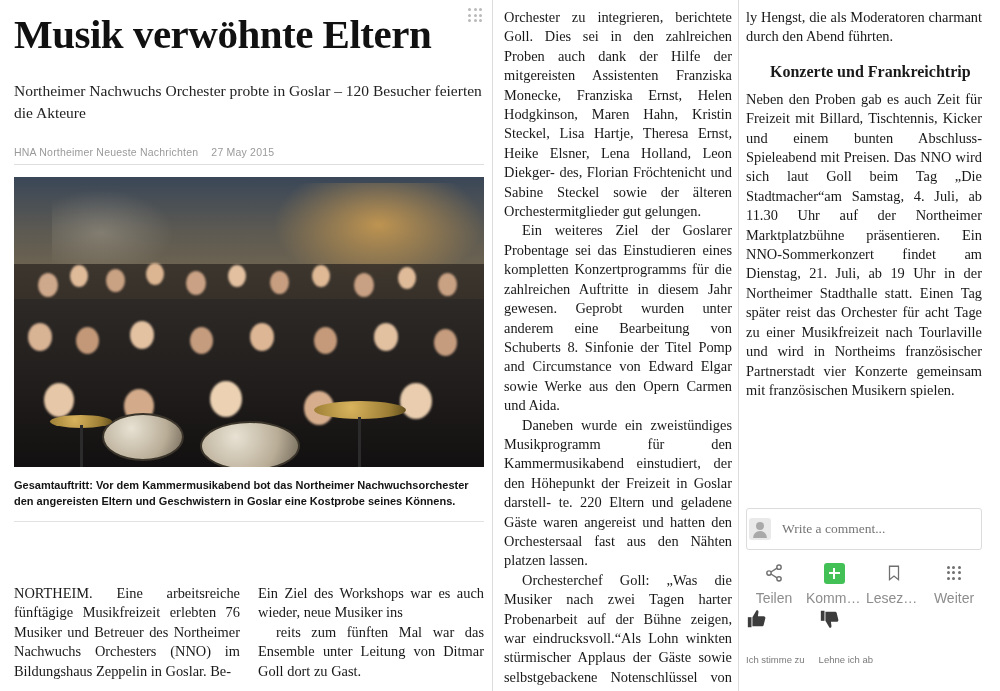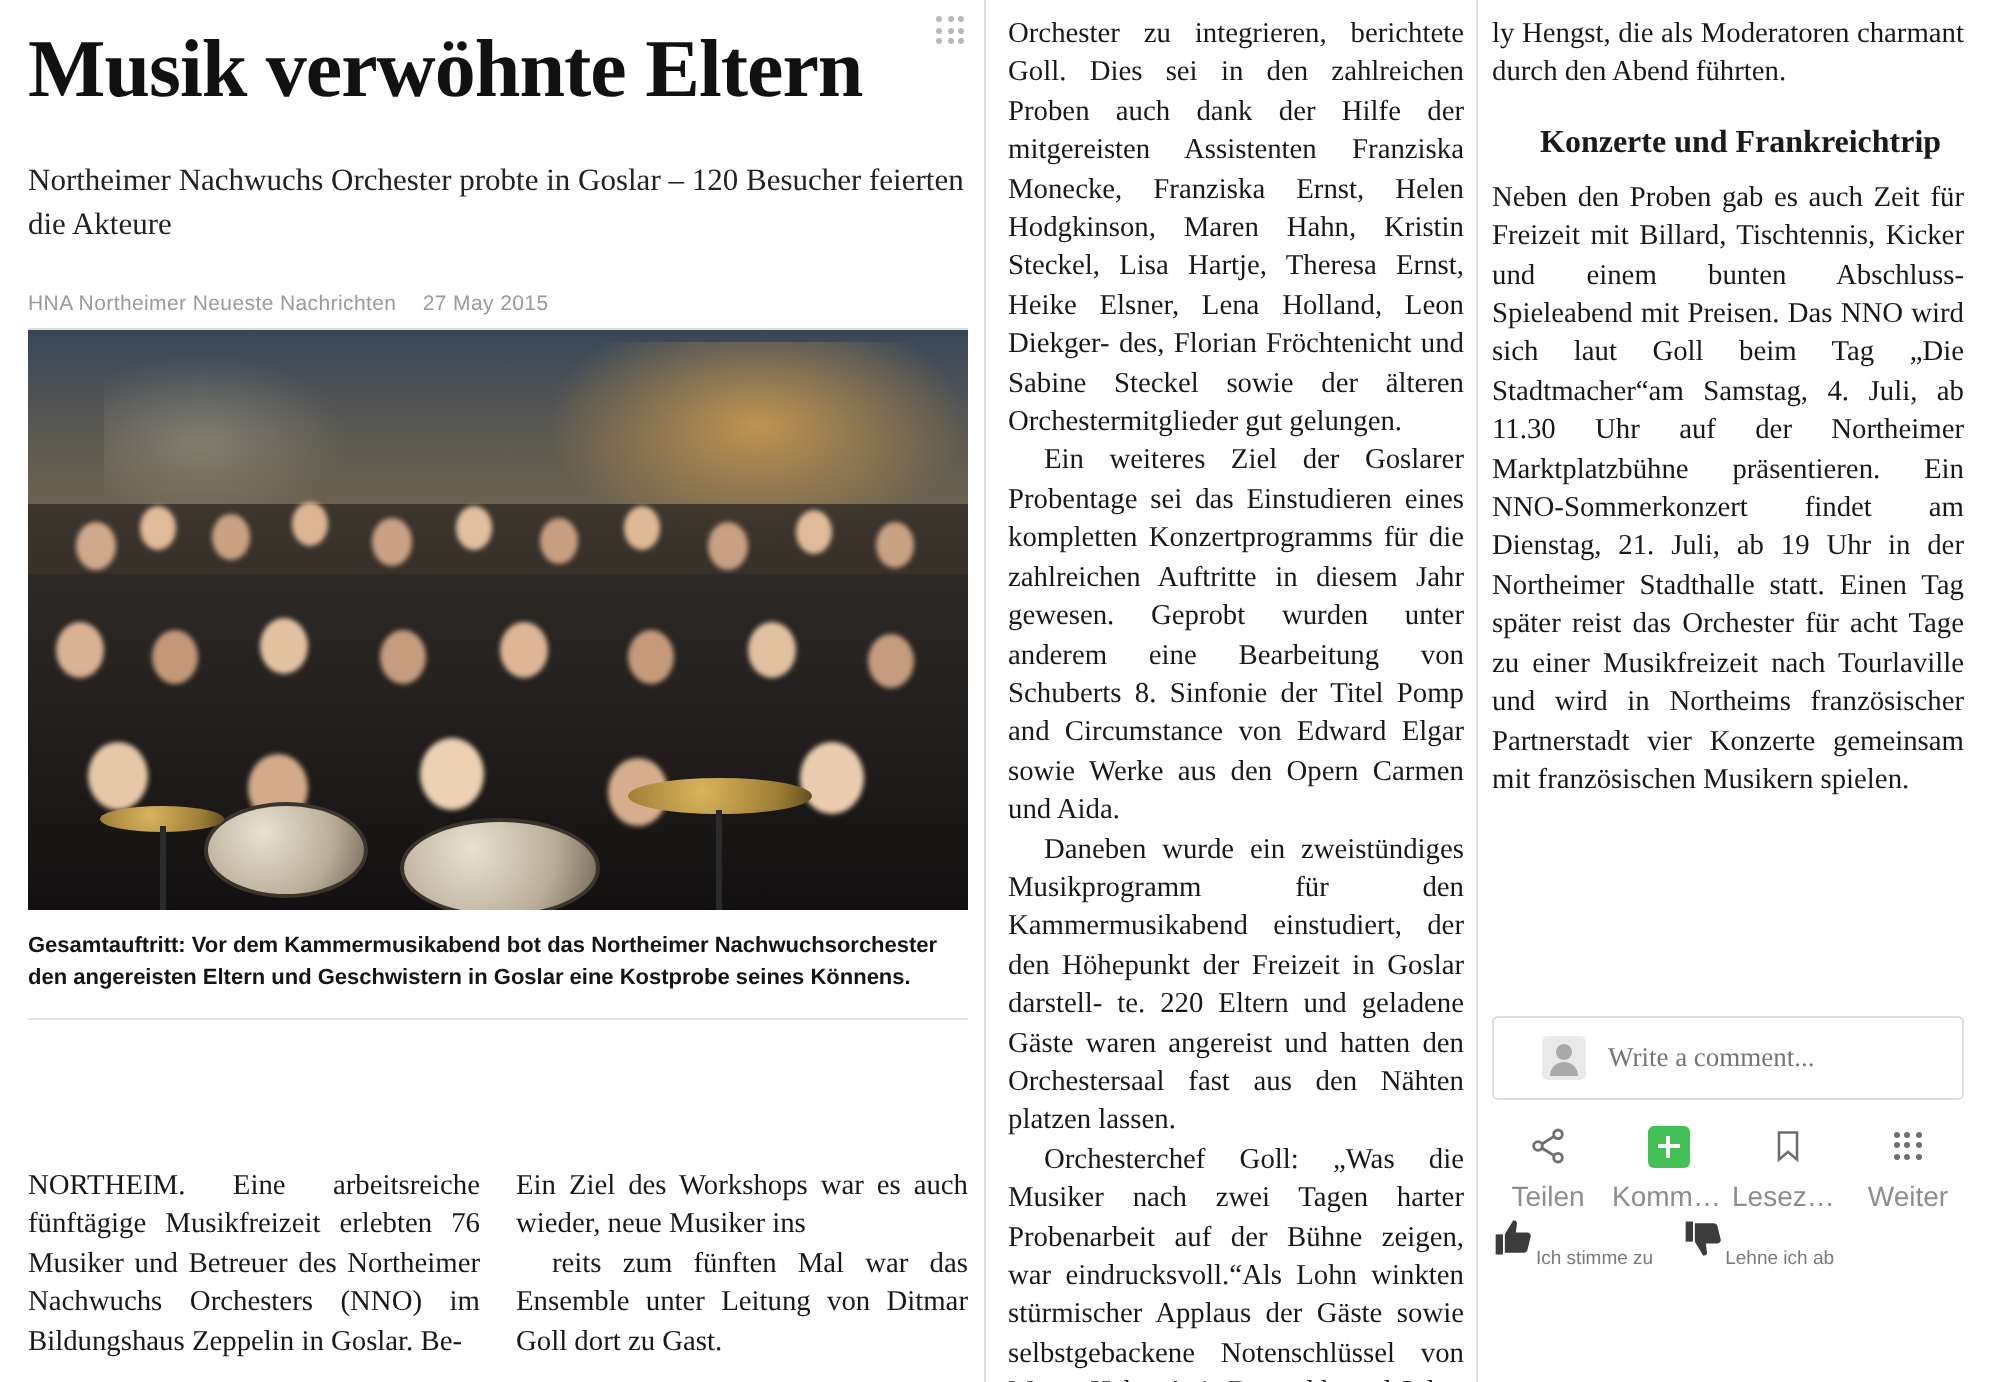--- a/index.html
+++ b/index.html
@@ -64,20 +64,21 @@
     border-bottom: 1px solid #dedede;
     font-family: "Liberation Sans", sans-serif;
     font-size: 10.5px;
     color: #9a9a9a;
     letter-spacing: 0.2px;
   }
   .byline .date { margin-left: 10px; }
 
   
   .photo-wrap {
+    margin-top: 12px;
     width: 430px;
   }
   .photo {
     position: relative;
     width: 470px;
     height: 290px;
     overflow: hidden;
     background: #24303d;
   }
   .photo .sky {
@@ -192,21 +193,21 @@
     position: absolute;
     left: 746px;
     top: 508px;
     width: 236px;
     height: 42px;
     border: 1px solid #dcdcdc;
     border-radius: 3px;
     box-sizing: border-box;
     display: flex;
     align-items: center;
-    padding: 0 24px;
+    padding: 0 2px;
     background: #fff;
   }
   .avatar {
     width: 22px; height: 22px;
     border-radius: 3px;
     background: #e9e9e9;
     margin-right: 9px;
     position: relative;
     flex: none;
   }
@@ -293,23 +294,24 @@
     position: absolute;
     left: 746px;
     top: 608px;
     width: 236px;
     display: flex;
     gap: 14px;
     align-items: flex-start;
   }
   .vote-item {
     display: flex;
-    align-items: flex-end;
-    gap: 0;
+    align-items: flex-start;
+    gap: 20px;
     cursor: pointer;
+    flex-direction: column;
   }
   .vote-item .vlbl {
     font-family: "Liberation Sans", sans-serif;
     font-size: 9.5px;
     color: #7a7a7a;
     white-space: nowrap;
   }
 </style>
 </head>
 <body>

